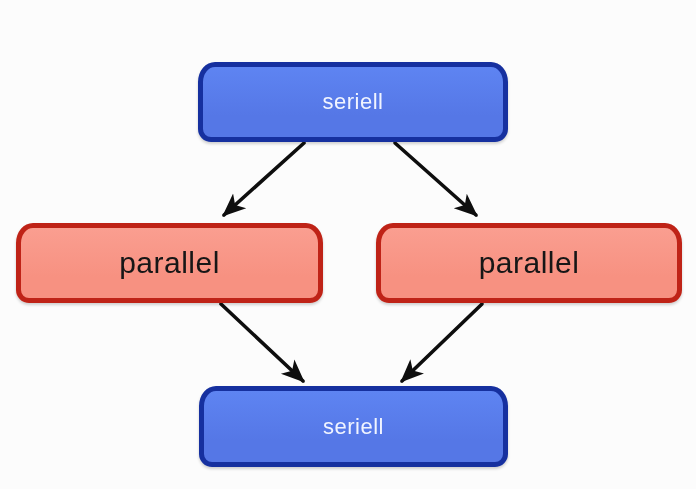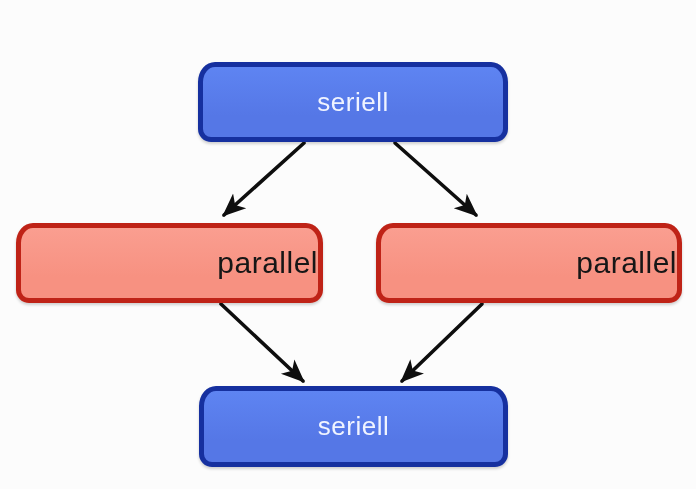--- a/index.html
+++ b/index.html
@@ -38,32 +38,31 @@
     box-sizing: border-box;
     border-radius: 17px 17px 13px 13px / 20px 20px 13px 13px;
   }
   .node .node-label {
     user-select: none;
   }
   .node.seriell {
     background: linear-gradient(180deg, var(--seriell_fill_light, #5e84f2) 0%, var(--seriell_fill, #5577e6) 70%);
     border: 5px solid var(--seriell_border, #16309f);
     color: var(--seriell_text, #f0f4ff);
-    font-size: 26px;
+    font-size: 22px;
     letter-spacing: 0.5px;
     box-shadow: 0 2px 3px rgba(0,0,0,0.18);
   }
   .node.parallel {
     background: linear-gradient(180deg, var(--parallel_fill_light, #fa9e90) 0%, var(--parallel_fill, #f79181) 70%);
     border: 5px solid var(--parallel_border, #bf2317);
     color: var(--parallel_text, #161616);
     font-size: 30px;
     letter-spacing: 0.5px;
     box-shadow: 0 2px 3px rgba(0,0,0,0.18);
-    justify-content: flex-end;
   }
   #node-seriell-top    { left: 198px; top: 62px;  width: 310px; height: 80px; }
   #node-parallel-left  { left: 16px;  top: 223px; width: 307px; height: 80px; }
   #node-parallel-right { left: 376px; top: 223px; width: 306px; height: 80px; }
   #node-seriell-bottom { left: 199px; top: 386px; width: 309px; height: 81px; }
 </style>
 </head>
 <body>
 
 <div class="stage">

